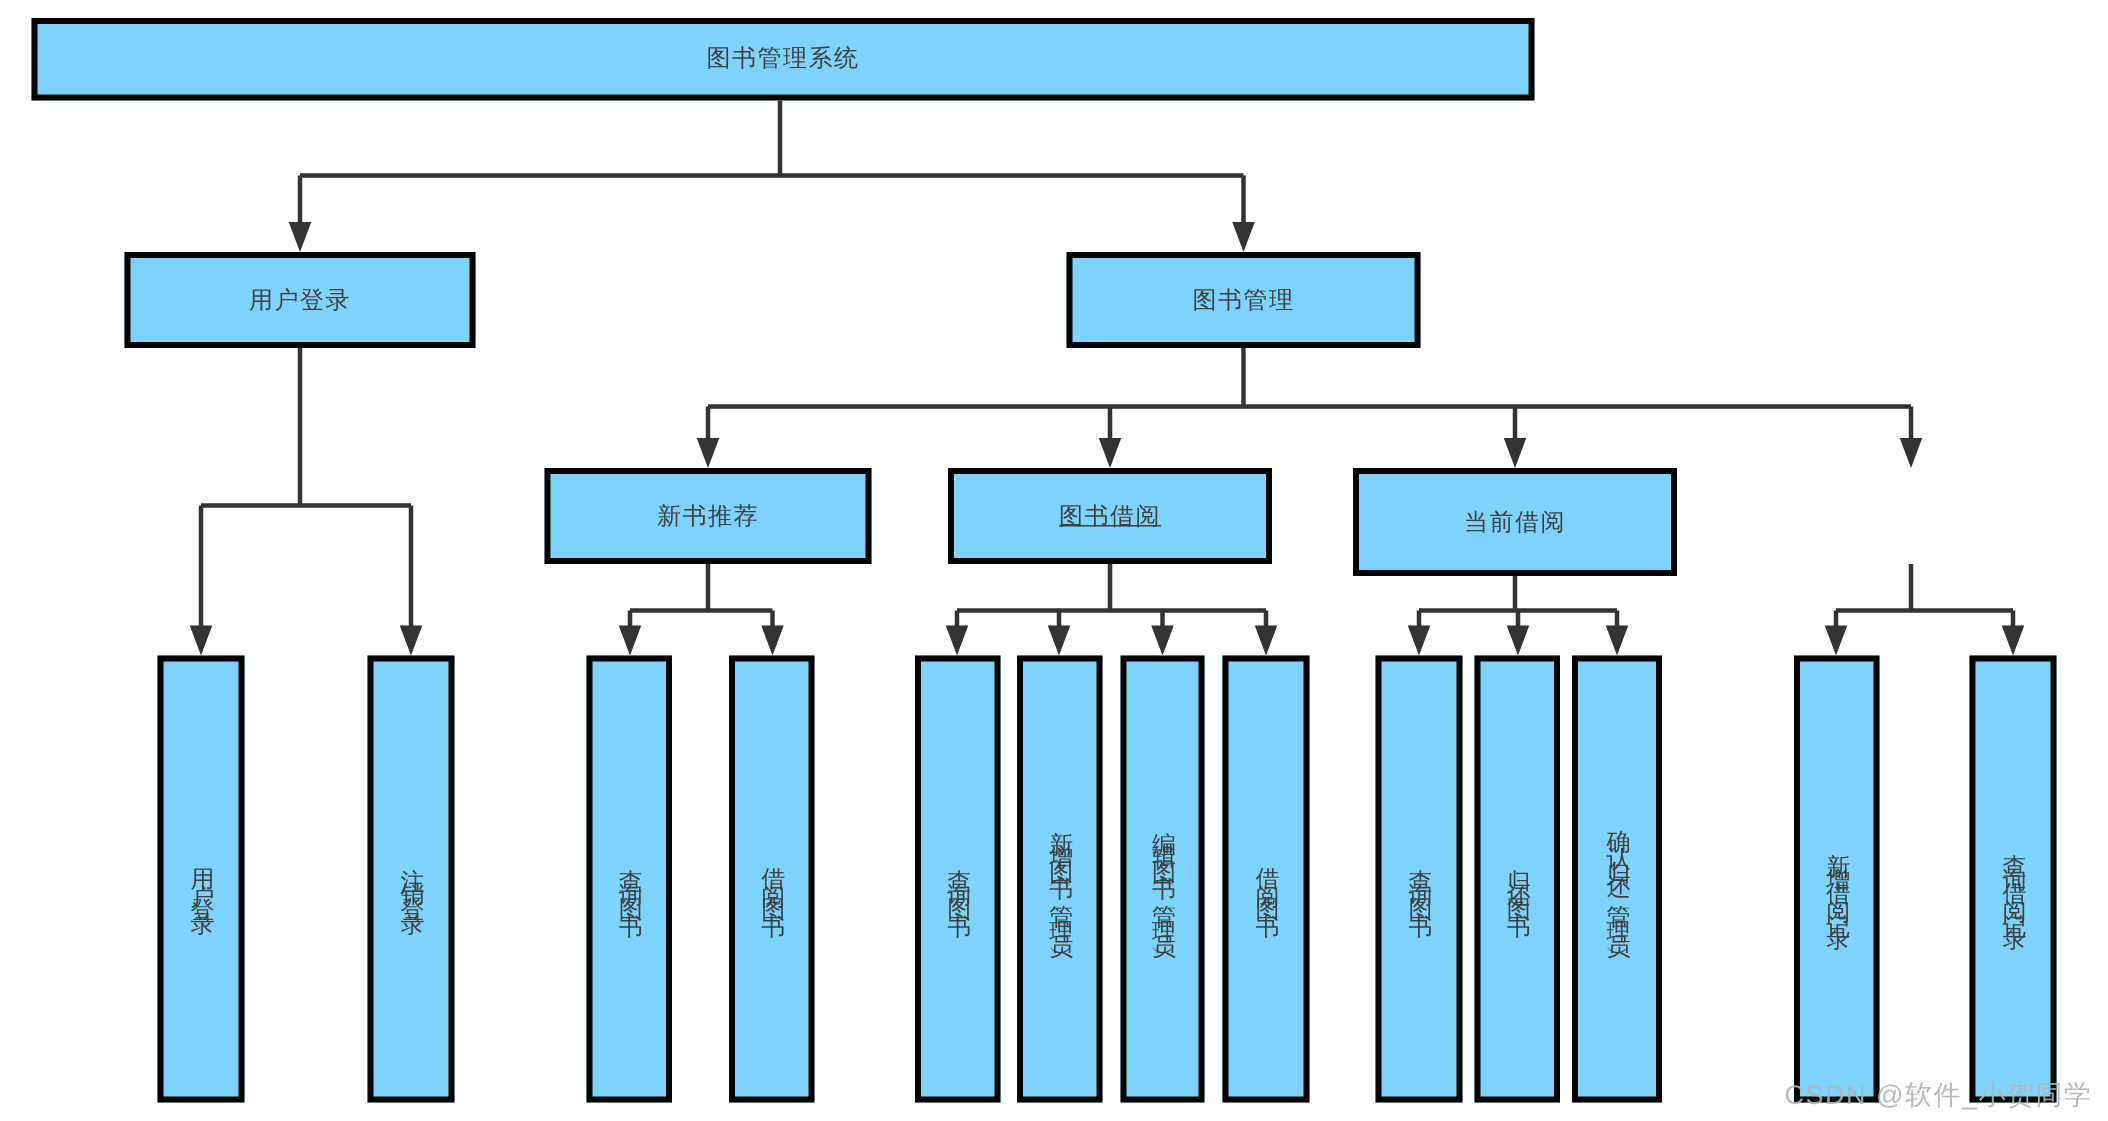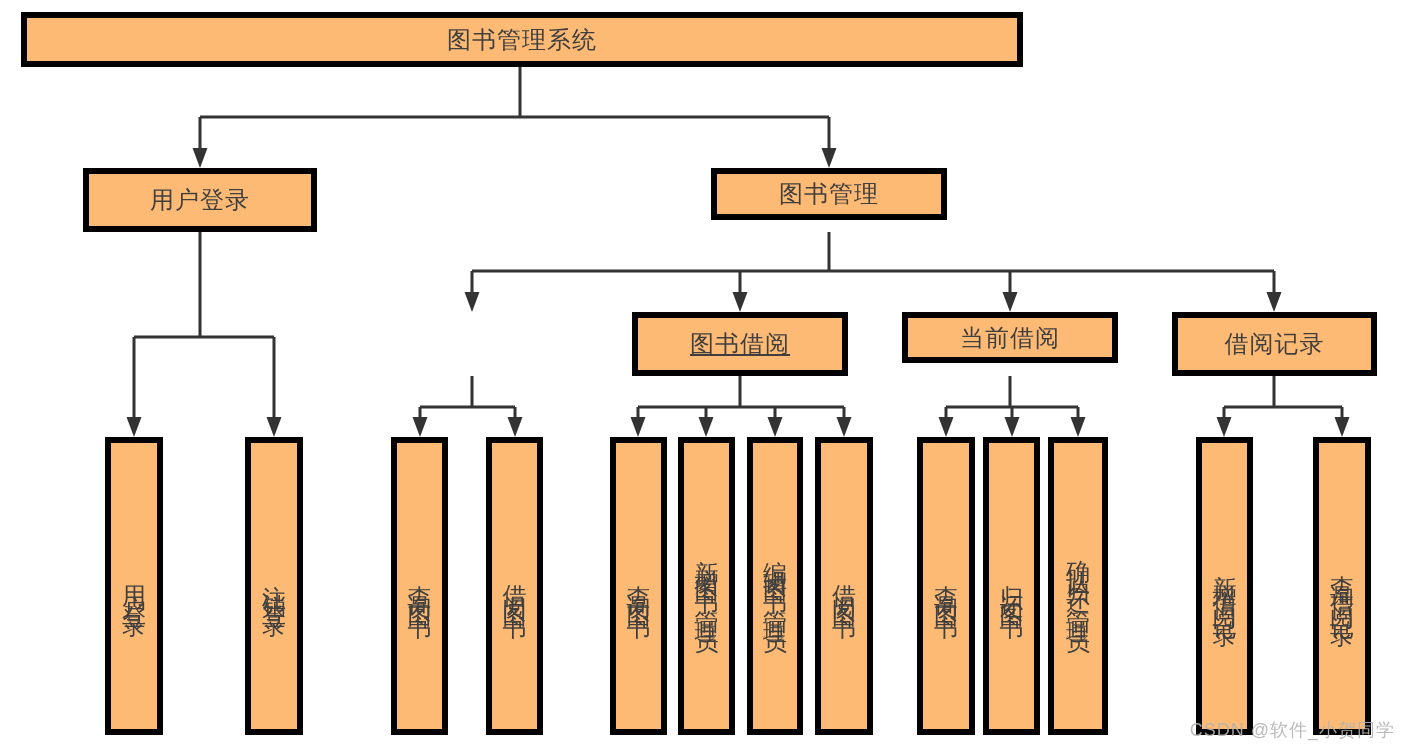--- a/index.html
+++ b/index.html
@@ -7,43 +7,43 @@
     position:relative;
     width:1405px;height:747px;
     background:#ffffff;
     font-family:"Liberation Sans","DejaVu Sans",sans-serif;
     overflow:hidden;
   }
   #connectors{position:absolute;left:0;top:0;z-index:1;}
   .node{
     position:absolute;
     box-sizing:border-box;
-    border:6px solid #000000;
-    background:#fdba74;
+    border:4px solid #000000;
+    background:#7dd3fc;
     display:flex;align-items:center;justify-content:center;
     color:#3f3f3f;
-    font-size:24px;
+    font-size:16px;
     letter-spacing:1px;
     z-index:2;
     text-align:center;
   }
   .node.vertical{
     writing-mode:vertical-rl;
     text-orientation:mixed;
     letter-spacing:10px;
     line-height:1;
     padding:6px 0;
   }
   
   .root   {left:21px;  top:12px;  width:1002px; height:55px;}
   .lv2-a  {left:83px;  top:168px; width:234px;  height:64px;}
-  .lv2-b  {left:711px; top:168px; width:236px;  height:52px;}
+  .lv2-b  {left:711px; top:168px; width:236px;  height:64px;}
   .lv3-a  {left:363px; top:312px; width:218px;  height:64px;}
   .lv3-b  {left:632px; top:312px; width:216px;  height:64px;text-decoration:underline;}
-  .lv3-c  {left:902px; top:312px; width:216px;  height:51px;}
+  .lv3-c  {left:902px; top:312px; width:216px;  height:72px;}
   .lv3-d  {left:1172px;top:312px; width:205px;  height:64px;}
   
   .leaf{top:437px;height:298px;}
   .lf-1a{left:105px; width:58px;}
   .lf-1b{left:245px; width:58px;}
   .lf-2a{left:391px; width:57px;}
   .lf-2b{left:486px; width:57px;}
   .lf-3a{left:610px; width:57px;}
   .lf-3b{left:678px; width:57px;}
   .lf-3c{left:747px; width:56px;}
@@ -85,23 +85,23 @@
              M630.5 417h15L638 437z M698.5 417h15L706 437z M767.5 417h15L775 437z M836.5 417h15L844 437z
              M938.5 417h15L946 437z M1004.5 417h15L1012 437z M1070.5 417h15L1078 437z
              M1216.5 417h15L1224 437z M1334.5 417h15L1342 437z"></path>
   </svg>
 
   <div class="node root">图书管理系统</div>
 
   <div class="node lv2-a">用户登录</div>
   <div class="node lv2-b">图书管理</div>
 
+  <div class="node lv3-a">新书推荐</div>
   <div class="node lv3-b">图书借阅</div>
   <div class="node lv3-c">当前借阅</div>
-  <div class="node lv3-d">借阅记录</div>
 
   <div class="node vertical leaf lf-1a">用户登录</div>
   <div class="node vertical leaf lf-1b">注销登录</div>
 
   <div class="node vertical leaf lf-2a">查询图书</div>
   <div class="node vertical leaf lf-2b">借阅图书</div>
 
   <div class="node vertical leaf lf-3a">查询图书</div>
   <div class="node vertical leaf lf-3b">新增图书（管理员）</div>
   <div class="node vertical leaf lf-3c">编辑图书（管理员）</div>

